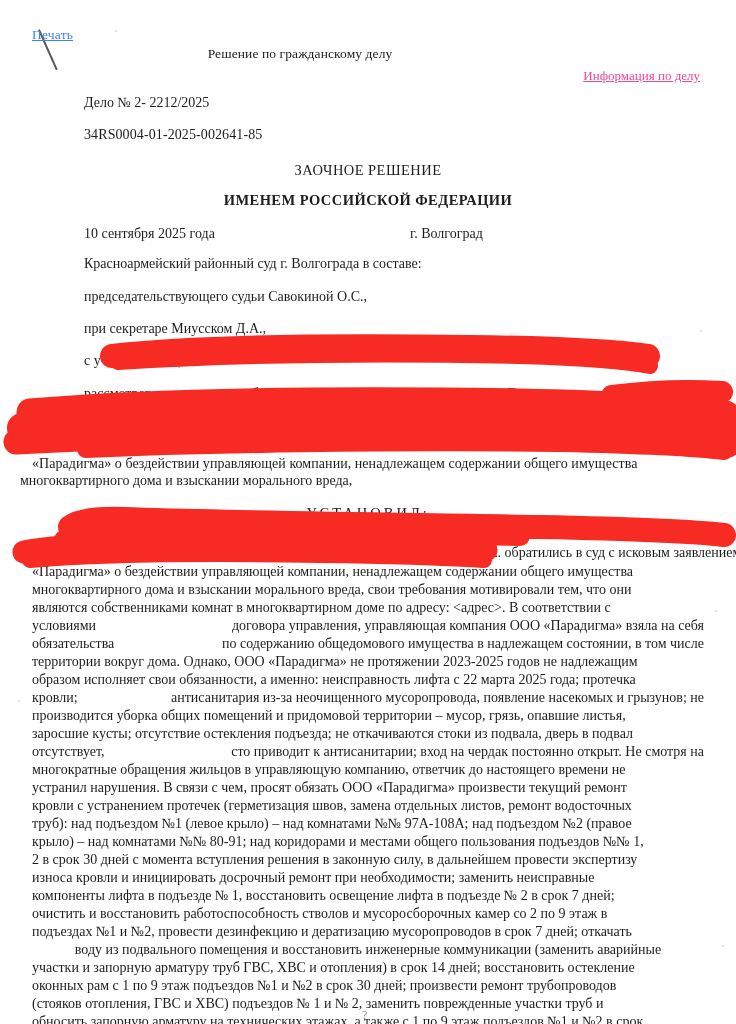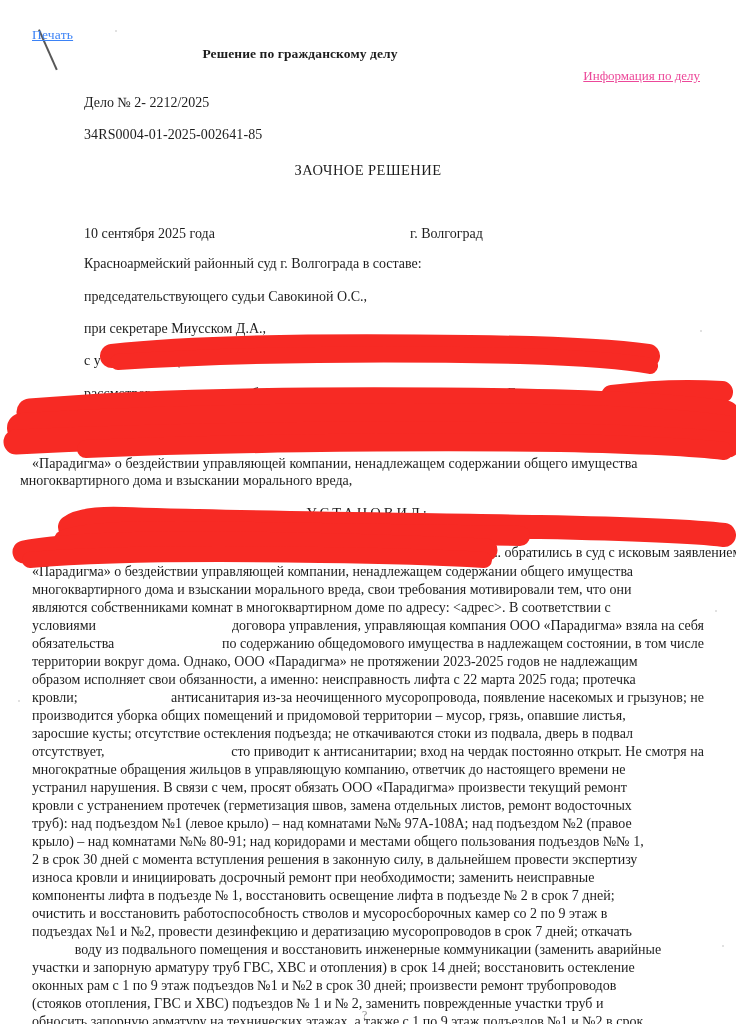--- a/index.html
+++ b/index.html
@@ -40,21 +40,20 @@
     opacity: .85;
   }
   .doc-kind {
     position: absolute;
     left: 0;
     top: 46px;
     width: 600px;
     text-align: center;
     font-size: 13.5px;
     letter-spacing: .1px;
-    font-weight: bold;
   }
   .info-link {
     position: absolute;
     right: 36px;
     top: 68px;
     font-size: 13px;
     text-decoration: underline;
     color: #ec4899;
     white-space: nowrap;
   }
@@ -183,20 +182,21 @@
 
   <div class="print-strike"></div>
   <a class="print-link" href="#">Печать</a>
   <div class="doc-kind">Решение по гражданскому делу</div>
   <a class="info-link" href="#">Информация по делу</a>
 
   <div class="case-no">Дело № 2- 2212/2025</div>
   <div class="case-uid">34RS0004-01-2025-002641-85</div>
 
   <div class="title-1">ЗАОЧНОЕ РЕШЕНИЕ</div>
+  <div class="title-2">ИМЕНЕМ РОССИЙСКОЙ ФЕДЕРАЦИИ</div>
   <div class="date-line">10 сентября 2025 года</div>
   <div class="city-line">г. Волгоград</div>
 
   <div class="comp comp-1">председательствующего судьи Савокиной О.С.,</div>
   <div class="comp comp-0">Красноармейский районный суд г. Волгограда в составе:</div>
   <div class="comp comp-2">при секретаре Миусском Д.А.,</div>
   <div class="comp comp-3">с участием истцо</div>
   <div class="considered">рассмотрев в открытом судебном заседании гражданское дело по иску Ге</div>
 
   <div class="tail-line tail-a">ны к ООО</div>

